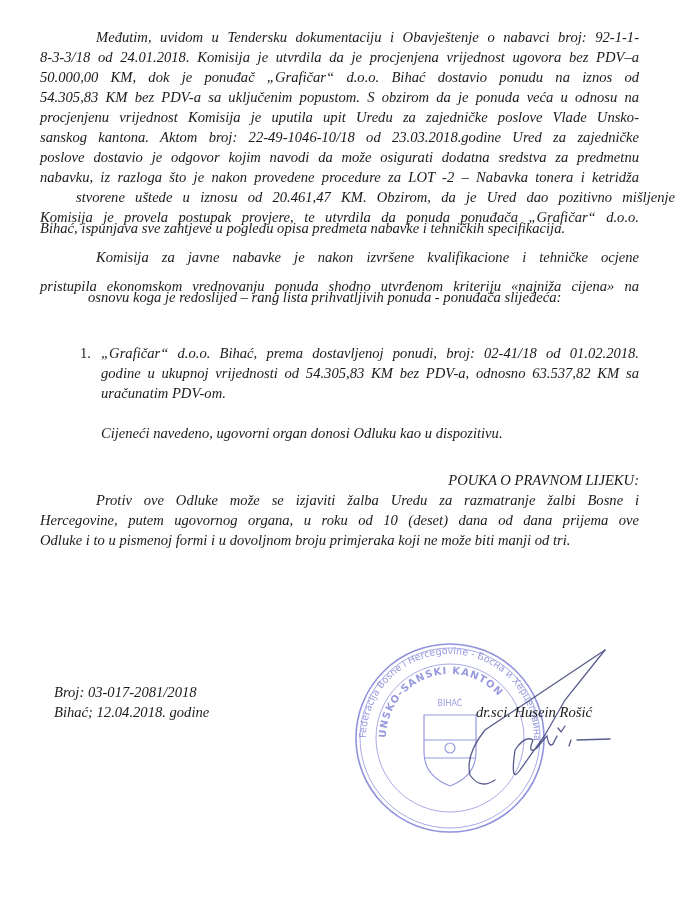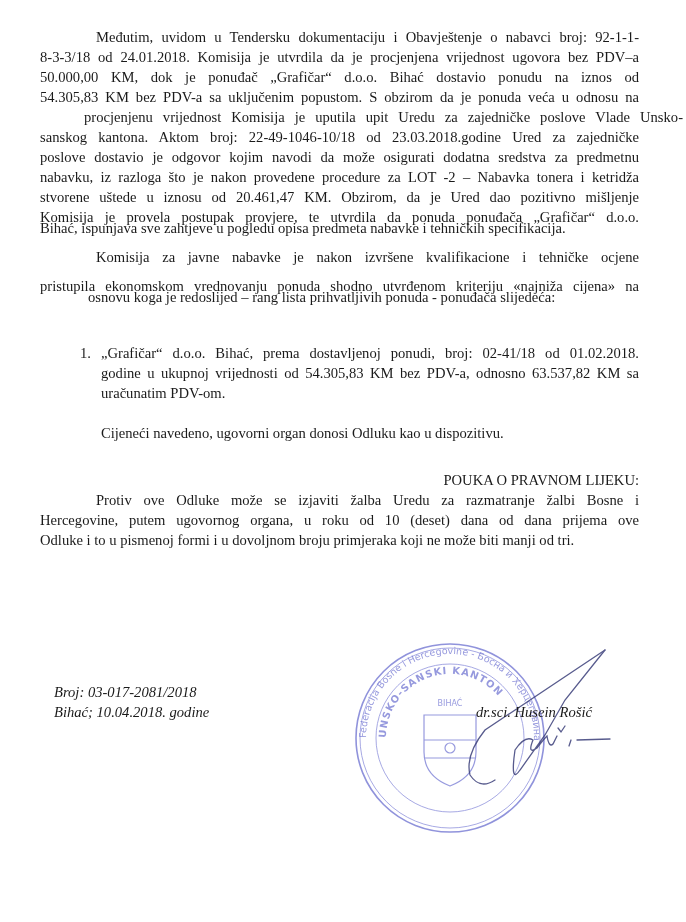--- a/index.html
+++ b/index.html
@@ -4,45 +4,45 @@
 <style>
   html, body { margin: 0; padding: 0; background: #ffffff; }
   body {
     width: 686px; height: 922px; position: relative; overflow: hidden;
     font-family: "Liberation Serif", "DejaVu Serif", serif;
     color: #1a1a1a; font-size: 14.6px;
   }
   .page { position: absolute; left: 0; top: 0; width: 686px; height: 922px; }
   .line {
     position: absolute; left: 40px; width: 599px; white-space: nowrap;
-    line-height: 20px; height: 20px;
+    line-height: 20px; height: 20px; font-style: italic;
   }
   .just { text-align: justify; text-align-last: justify; }
   .ind { left: 96px; width: 543px; text-align: right; }
   .li-ind { left: 101px; width: 538px; }
   .li-num { position: absolute; left: 80px; line-height: 20px; }
   .abs { position: absolute; line-height: 20px; white-space: nowrap; font-style: italic; }
   .stamp { position: absolute; left: 352px; top: 640px; width: 196px; height: 196px; }
   .sig { position: absolute; left: 465px; top: 640px; width: 160px; height: 150px; }
 </style>
 </head>
 <body>
 
 <div class="page">
 
   <div>
     <div class="line just ind" style="top:27px;">Međutim, uvidom u Tendersku dokumentaciju i Obavještenje o nabavci broj: 92-1-1-</div>
     <div class="line just" style="top:47px;">8-3-3/18 od 24.01.2018. Komisija je utvrdila da je procjenjena vrijednost ugovora bez PDV–a</div>
     <div class="line just" style="top:67px;">50.000,00 KM, dok je ponuđač „Grafičar“ d.o.o. Bihać dostavio ponudu na iznos od</div>
     <div class="line just" style="top:87px;">54.305,83 KM bez PDV-a sa uključenim popustom. S obzirom da je ponuda veća u odnosu na</div>
-    <div class="line just" style="top:107px;margin-left:44px;">procjenjenu vrijednost Komisija je uputila upit Uredu za zajedničke poslove Vlade Unsko-</div>
+    <div class="line just" style="top:107px;">procjenjenu vrijednost Komisija je uputila upit Uredu za zajedničke poslove Vlade Unsko-</div>
     <div class="line just" style="top:127px;">sanskog kantona. Aktom broj: 22-49-1046-10/18 od 23.03.2018.godine Ured za zajedničke</div>
     <div class="line just" style="top:147px;">poslove dostavio je odgovor kojim navodi da može osigurati dodatna sredstva za predmetnu</div>
     <div class="line just" style="top:167px;">nabavku, iz razloga što je nakon provedene procedure za LOT -2 – Nabavka tonera i ketridža</div>
-    <div class="line just" style="top:187px;">stvorene uštede u iznosu od 20.461,47 KM. Obzirom, da je Ured dao pozitivno mišljenje</div>
+    <div class="line just" style="top:187px;margin-left:36px;">stvorene uštede u iznosu od 20.461,47 KM. Obzirom, da je Ured dao pozitivno mišljenje</div>
     <div class="line just" style="top:207px;">Komisija je provela postupak provjere, te utvrdila da ponuda ponuđača „Grafičar“ d.o.o.</div>
     <div class="line" style="top:218px;">Bihać, ispunjava sve zahtjeve u pogledu opisa predmeta nabavke i tehničkih specifikacija.</div>
   </div>
 
   <div>
     <div class="line just ind" style="top:247px;">Komisija za javne nabavke je nakon izvršene kvalifikacione i tehničke ocjene</div>
     <div class="line just" style="top:276px;">pristupila ekonomskom  vrednovanju ponuda shodno utvrđenom kriteriju «najniža cijena» na</div>
     <div class="line" style="top:287px;margin-left:48px;">osnovu koga je redoslijed – rang lista prihvatljivih ponuda - ponuđača slijedeća:</div>
   </div>
 
@@ -58,21 +58,21 @@
   <div class="line li-ind" style="top:423px;">Cijeneći navedeno, ugovorni organ donosi Odluku kao u dispozitivu.</div>
 
   <div>
     <div class="line ind" style="top:470px;">POUKA O PRAVNOM LIJEKU:</div>
     <div class="line just ind" style="top:490px;">Protiv ove Odluke može se izjaviti žalba Uredu za razmatranje žalbi Bosne i</div>
     <div class="line just" style="top:510px;">Hercegovine, putem ugovornog organa, u roku od 10 (deset) dana od dana prijema ove</div>
     <div class="line" style="top:530px;">Odluke i to u pismenoj formi i u dovoljnom broju primjeraka koji ne može biti manji od tri.</div>
   </div>
 
   <div class="abs" style="left:54px; top:682px;">Broj: 03-017-2081/2018</div>
-  <div class="abs" style="left:54px; top:702px;">Bihać; 10.04.2018. godine</div>
+  <div class="abs" style="left:54px; top:702px;">Bihać; 12.04.2018. godine</div>
 
   <svg class="stamp" viewBox="0 0 196 196">
     <defs>
       <path id="outerArc" d="M 98,98 m -84,0 a 84,84 0 1,1 168,0 a 84,84 0 1,1 -168,0"></path>
       <path id="innerArc" d="M 98,98 m -64,0 a 64,64 0 1,1 128,0 a 64,64 0 1,1 -128,0"></path>
     </defs>
     <g fill="none" stroke="#6b6fd0" opacity="0.75">
       <circle cx="98" cy="98" r="94" stroke-width="1.6"></circle>
       <circle cx="98" cy="98" r="90" stroke-width="0.8"></circle>
       <circle cx="98" cy="98" r="74" stroke-width="0.8"></circle>

